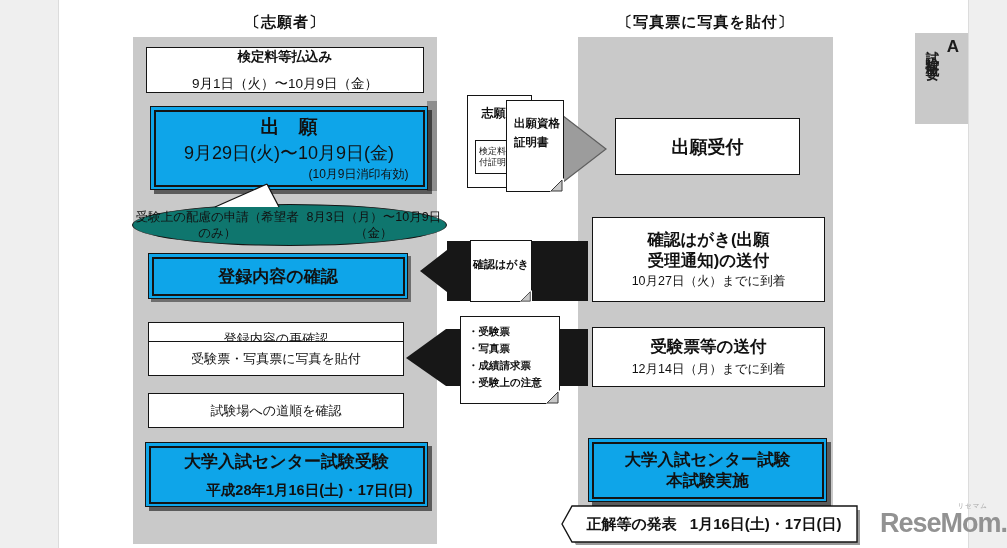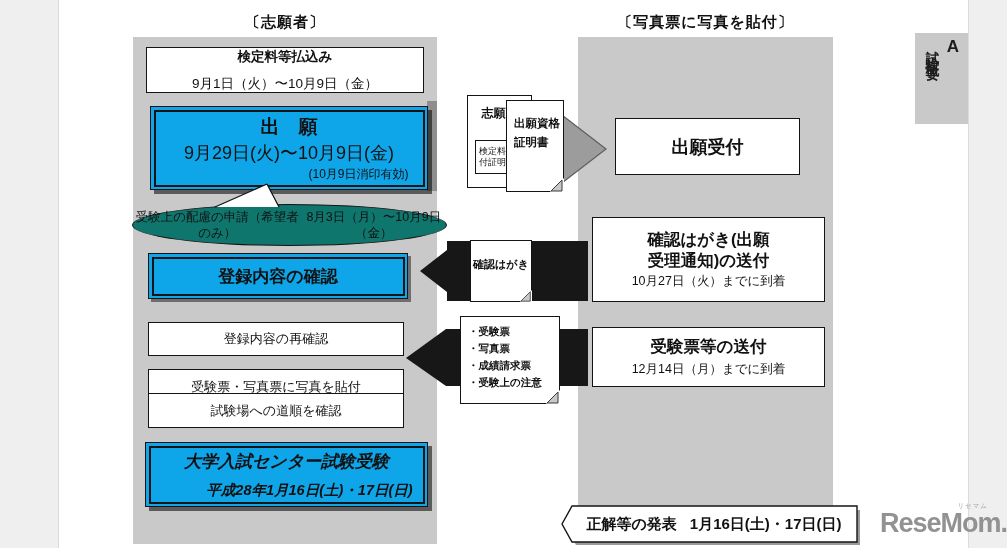--- a/index.html
+++ b/index.html
@@ -79,29 +79,29 @@
 
   <div class="abs dbl sh3" style="left:148px;top:253px;width:260px;height:46px;">
     <div class="in">
       <div class="t-title">登録内容の確認</div>
     </div>
   </div>
 
   <div class="abs box" style="left:148px;top:322px;width:256px;height:34px;border-width:1.3px;">
     <div style="font-size:13px;">登録内容の再確認</div>
   </div>
-  <div class="abs box" style="left:148px;top:369px;width:256px;height:35px;border-width:1.3px;">
+  <div class="abs box" style="left:148px;top:341px;width:256px;height:35px;border-width:1.3px;">
     <div style="font-size:13px;">受験票・写真票に写真を貼付</div>
   </div>
   <div class="abs box" style="left:148px;top:393px;width:256px;height:35px;border-width:1.3px;">
     <div style="font-size:13px;">試験場への道順を確認</div>
   </div>
 
   <div class="abs dbl sh4" style="left:145px;top:442px;width:283px;height:65px;">
-    <div class="in" style="gap:8px;font-style:italic;">
+    <div class="in" style="gap:8px;">
       <div class="t-title">大学入試センター試験受験</div>
       <div style="font-size:14.5px;font-weight:600;margin-left:46px;">平成28年1月16日(土)・17日(日)</div>
     </div>
   </div>
 
   <div class="abs box" style="left:615px;top:118px;width:185px;height:57px;">
     <div style="font-weight:bold;font-size:18px;">出願受付</div>
   </div>
 
   <div class="abs box" style="left:592px;top:217px;width:233px;height:85px;gap:3px;">
@@ -110,20 +110,26 @@
       <div>受理通知)の送付</div>
     </div>
     <div class="t-date">10月27日（火）までに到着</div>
   </div>
 
   <div class="abs box" style="left:592px;top:327px;width:233px;height:60px;gap:3px;">
     <div style="font-weight:bold;font-size:16.5px;">受験票等の送付</div>
     <div class="t-date">12月14日（月）までに到着</div>
   </div>
 
+  <div class="abs dbl sh4" style="left:588px;top:438px;width:239px;height:64px;">
+    <div class="in" style="line-height:1.3;">
+      <div style="font-weight:bold;font-size:16.5px;">大学入試センター試験</div>
+      <div style="font-weight:bold;font-size:16.5px;">本試験実施</div>
+    </div>
+  </div>
 
   <div class="abs banner-text" style="left:578px;top:508px;width:272px;height:32px;text-align:right;">
     <span>正解等の発表</span>
     <span>1月16日(土)・17日(日)</span>
   </div>
 
   <div class="abs paper" style="left:435px;top:95px;width:65px;height:93px;margin-left:32px;">
     <div style="text-align:center;margin-top:9px;font-weight:bold;font-size:12px;">志願票</div>
     <div class="abs" style="left:7px;top:44px;width:48px;height:34px;border:1px solid #141414;display:flex;align-items:center;justify-content:center;">
       <div style="font-size:9px;line-height:1.2;width:40px;">検定料受付証明書</div>

